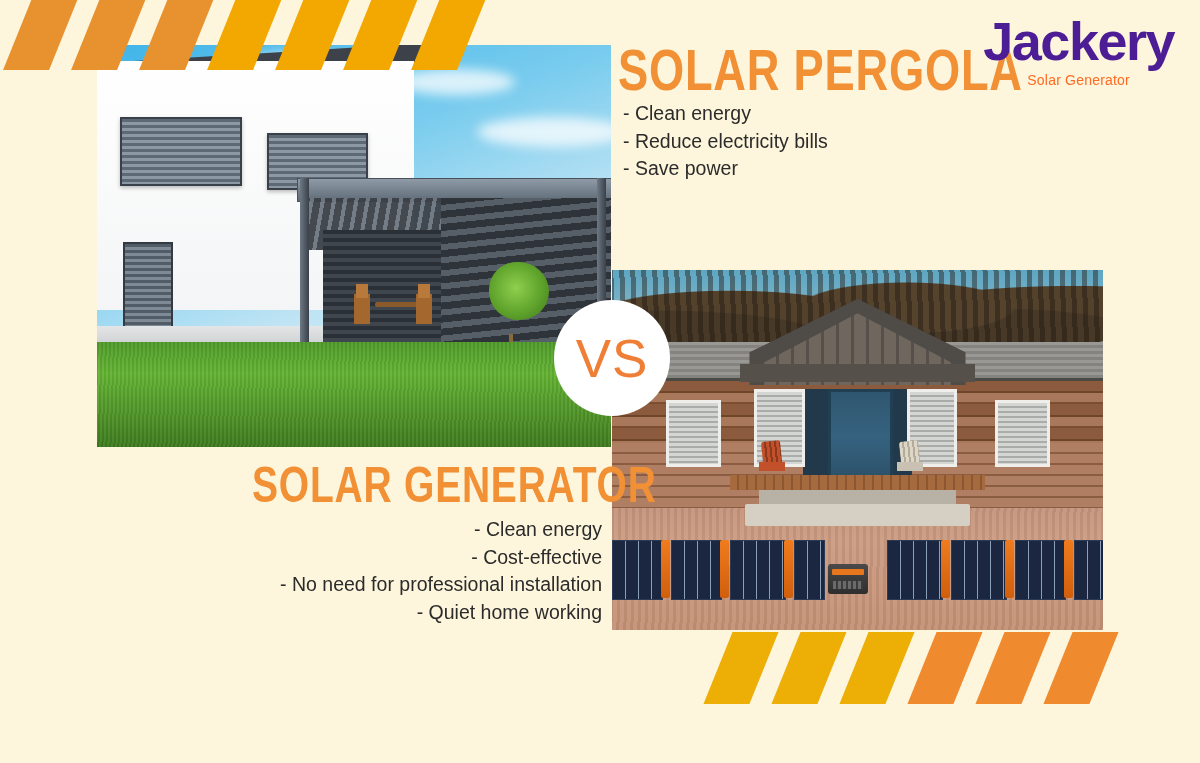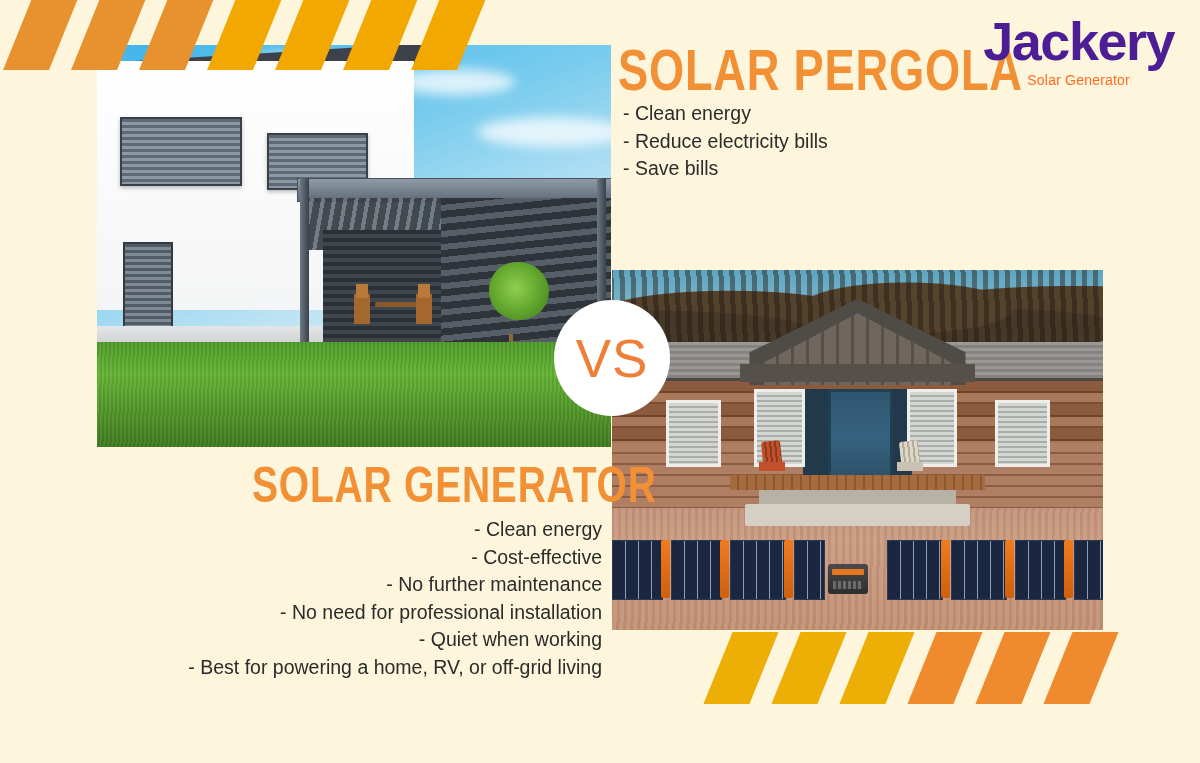--- a/index.html
+++ b/index.html
@@ -267,32 +267,30 @@
   <div id="logo">
     <div class="brand">Jackery</div>
     <div class="tagline">Solar Generator</div>
   </div>
 
   <div class="big-head" id="title-pergola">SOLAR PERGOLA</div>
 
   <div class="bullets" id="bullets-pergola">
     <div>- Clean energy</div>
     <div>- Reduce electricity bills</div>
-    <div>- Save bills</div>
+    <div>- Save power</div>
   </div>
 
   <div class="big-head" id="title-generator">SOLAR GENERATOR</div>
 
   <div class="bullets" id="bullets-generator">
     <div>- Clean energy</div>
     <div>- Cost-effective</div>
-    <div>- No further maintenance</div>
     <div>- No need for professional installation</div>
-    <div>- Quiet when working</div>
-    <div>- Best for powering a home, RV, or off-grid living</div>
+    <div>- Quiet home working</div>
   </div>
 
   <div class="stripes" id="stripes-bottom">
     <div class="bar" style="background:#EDAE06"></div>
     <div class="bar" style="background:#EDAE06"></div>
     <div class="bar" style="background:#EDAE06"></div>
     <div class="bar" style="background:#F08A2E"></div>
     <div class="bar" style="background:#F08A2E"></div>
     <div class="bar" style="background:#F08A2E"></div>
   </div>

